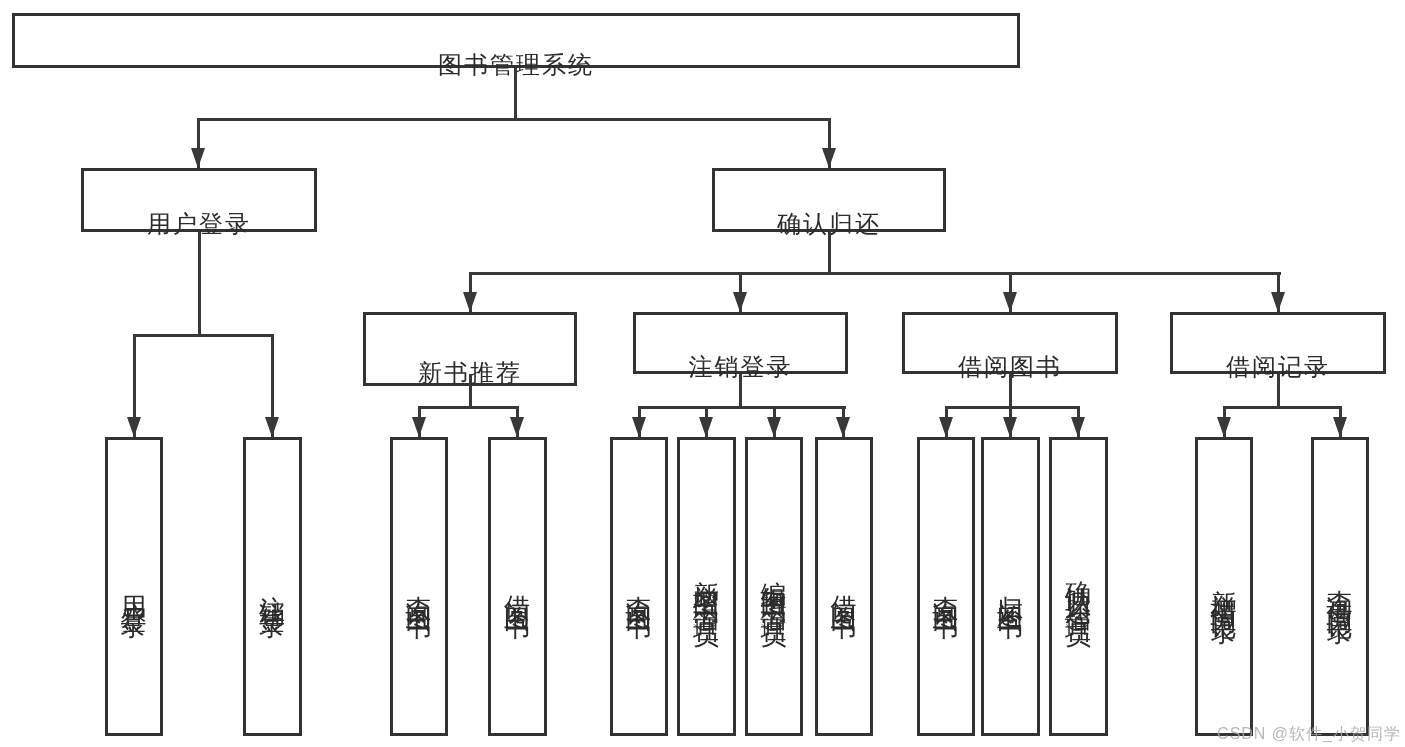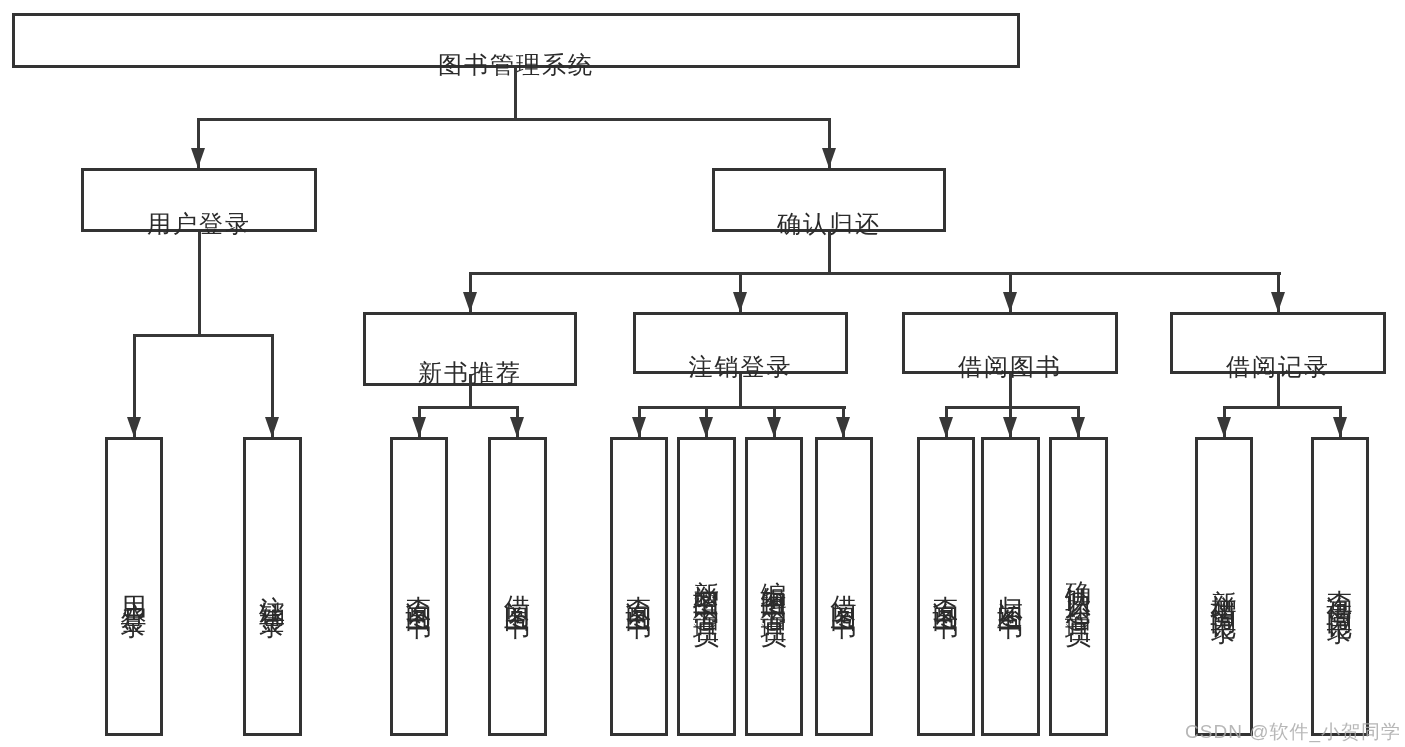--- a/index.html
+++ b/index.html
@@ -18,21 +18,21 @@
   }
   .line{position:absolute;background:#383838;}
   .v{width:3px;}
   .h{height:3px;}
   .arrow{
     position:absolute;width:0;height:0;
     border-left:7px solid transparent;border-right:7px solid transparent;
     border-top:20px solid #383838;
   }
   .watermark{
-    position:absolute;right:4px;bottom:2px;font-size:19px;letter-spacing:1px;
+    position:absolute;right:4px;bottom:2px;font-size:16px;letter-spacing:1px;
     color:rgba(170,170,170,0.85);white-space:nowrap;
   }
 </style>
 </head>
 <body>
 
 <div class="stage">
 
   <div class="box hbox" style="left:12px;top:13px;width:1008px;height:55px;">
     <span>图书管理系统</span>

